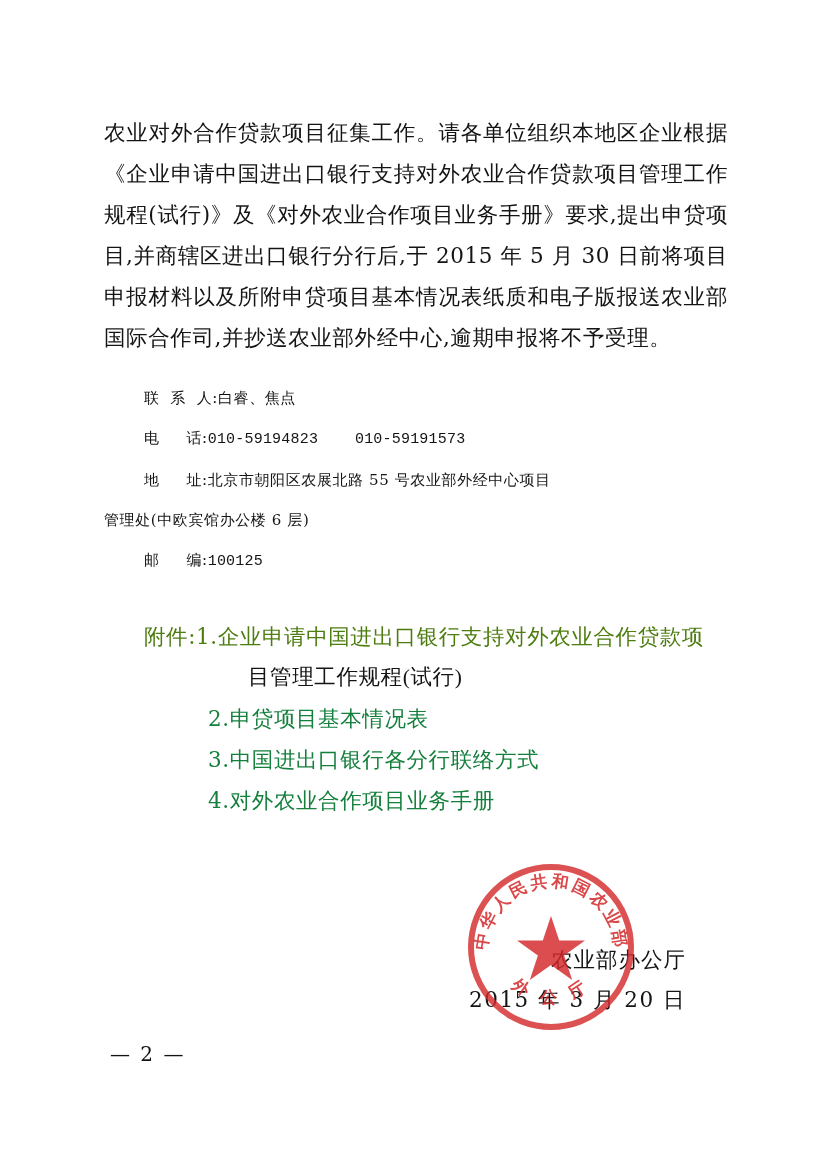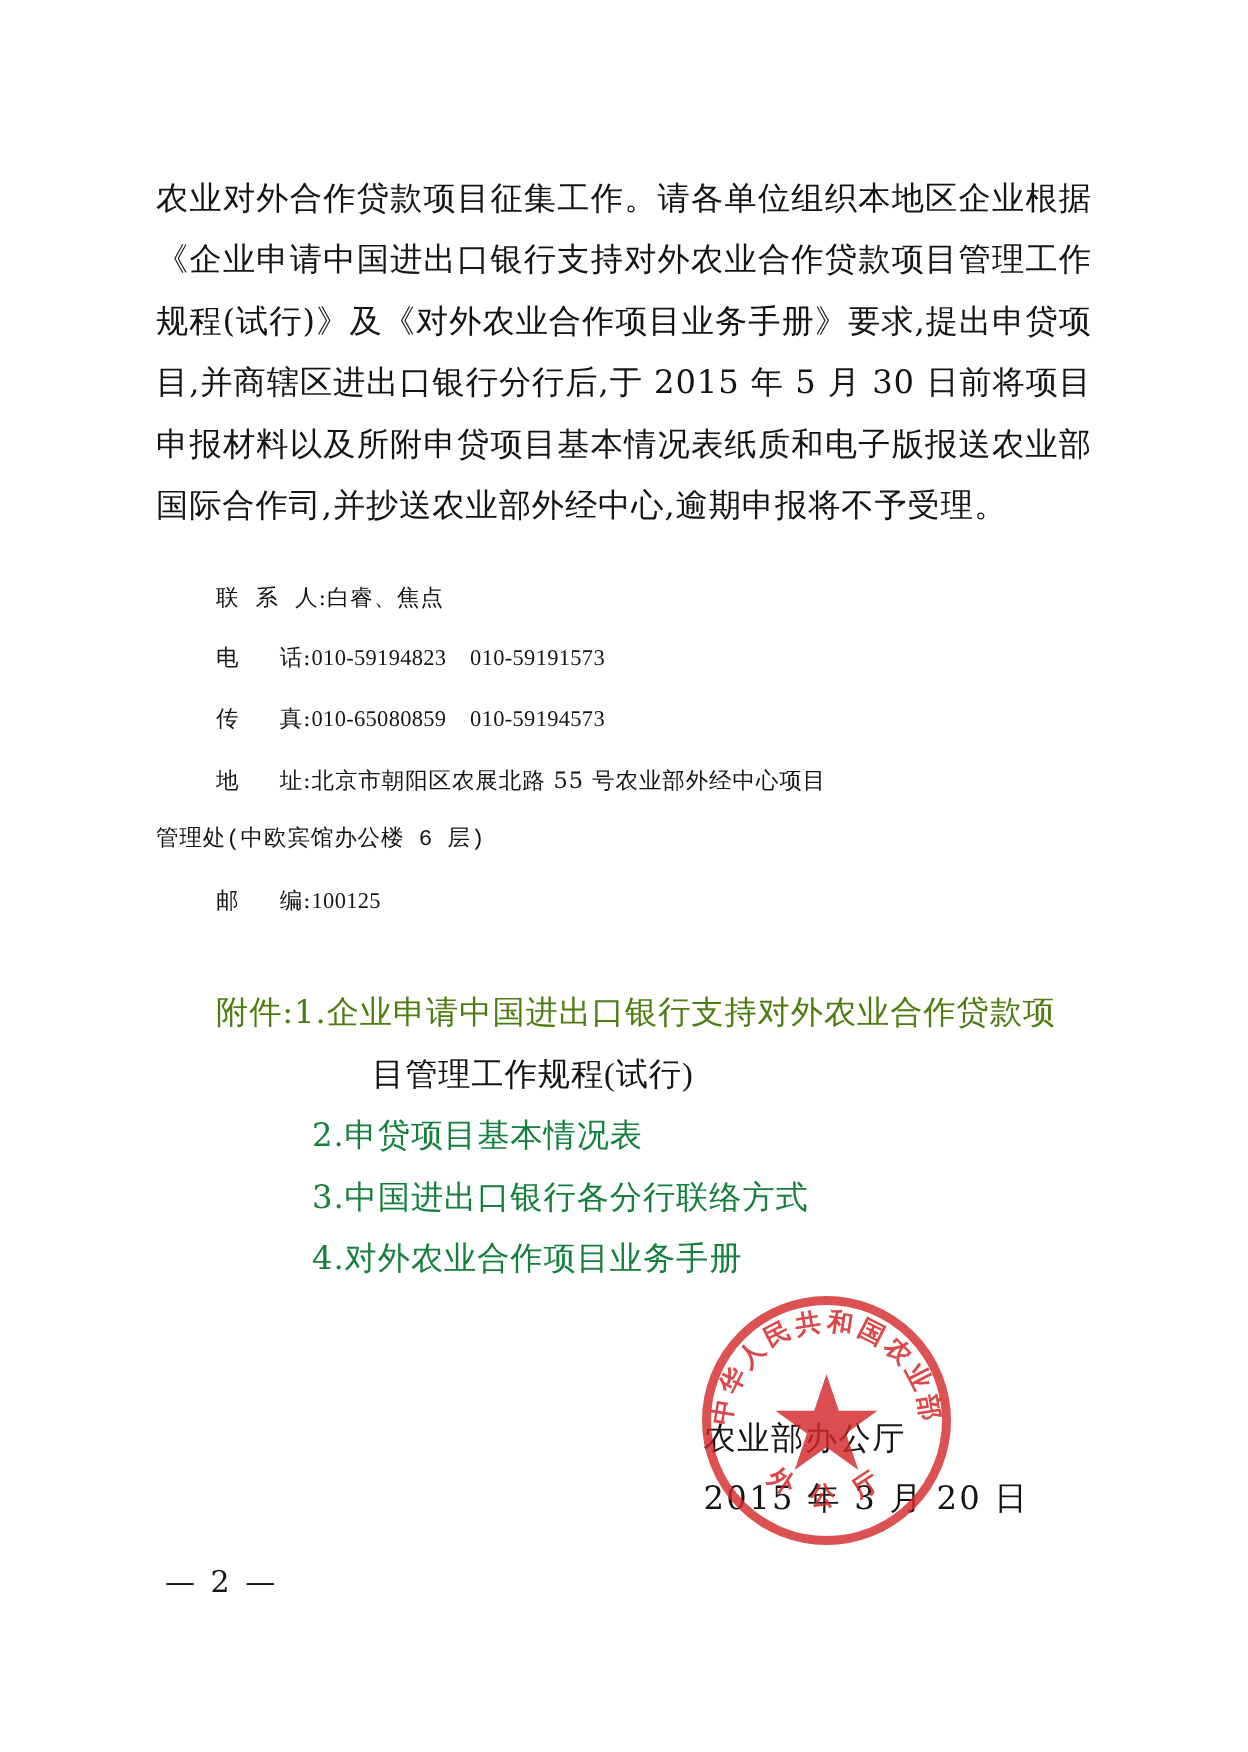--- a/index.html
+++ b/index.html
@@ -39,29 +39,28 @@
     line-height: 40px;
     letter-spacing: 0.6px;
     margin: 0;
     padding-left: 40px;
     color: #141414;
     white-space: pre;
   }
   .contact-cont {
     padding-left: 0;
     white-space: normal;
-    font-family: Liberation Mono, monospace;
   }
   .label {
     display: inline-block;
     letter-spacing: 0.6px;
   }
   .lbl-long { width: auto; }
   .latin {
-    font-family: Liberation Serif, serif;
+    font-family: Liberation Mono, monospace;
     letter-spacing: 0.2px;
     margin-top: 33px;
   }
   .attach-block {
     margin-top: 34px;
   }
   .attach-head {
     font-size: 21.5px;
     line-height: 41px;
     letter-spacing: 0.6px;
@@ -83,21 +82,21 @@
     line-height: 41px;
     letter-spacing: 0.6px;
     padding-left: 104px;
     margin: 0;
     color: #15803d;
   }
   .sign-block {
     position: absolute;
     right: 146px;
     top: 940px;
-    text-align: left;
+    text-align: right;
     font-size: 21.5px;
     line-height: 40px;
     letter-spacing: 1px;
     color: #141414;
     z-index: 1;
   }
   .sign-date {
     letter-spacing: 1.5px;
   }
   .seal {
@@ -123,21 +122,20 @@
 
 <div class="page">
 
   <p class="para">农业对外合作贷款项目征集工作。请各单位组织本地区企业根据《企业申请中国进出口银行支持对外农业合作贷款项目管理工作规程(试行)》及《对外农业合作项目业务手册》要求,提出申贷项目,并商辖区进出口银行分行后,于 2015 年 5 月 30 日前将项目申报材料以及所附申贷项目基本情况表纸质和电子版报送农业部国际合作司,并抄送农业部外经中心,逾期申报将不予受理。</p>
 
   <div class="contact-block">
     <p class="contact-line"><span class="label lbl-long">联  系  人</span><span>:</span><span>白睿、焦点</span></p>
 
     <p class="contact-line"><span class="label lbl-long">电     话</span><span>:</span><span class="latin">010-59194823    010-59191573</span></p>
 
-    <p class="contact-line"><span class="label lbl-long">传     真</span><span>:</span><span class="latin">010-65080859    010-59194573</span></p>
 
 
     <p class="contact-line"><span class="label lbl-long">地     址</span><span>:</span><span>北京市朝阳区农展北路 55 号农业部外经中心项目</span></p>
 
     <p class="contact-line contact-cont"><span>管理处(中欧宾馆办公楼 6 层)</span></p>
 
     <p class="contact-line"><span class="label lbl-long">邮     编</span><span>:</span><span class="latin">100125</span></p>
   </div>
 
   <div class="attach-block">

